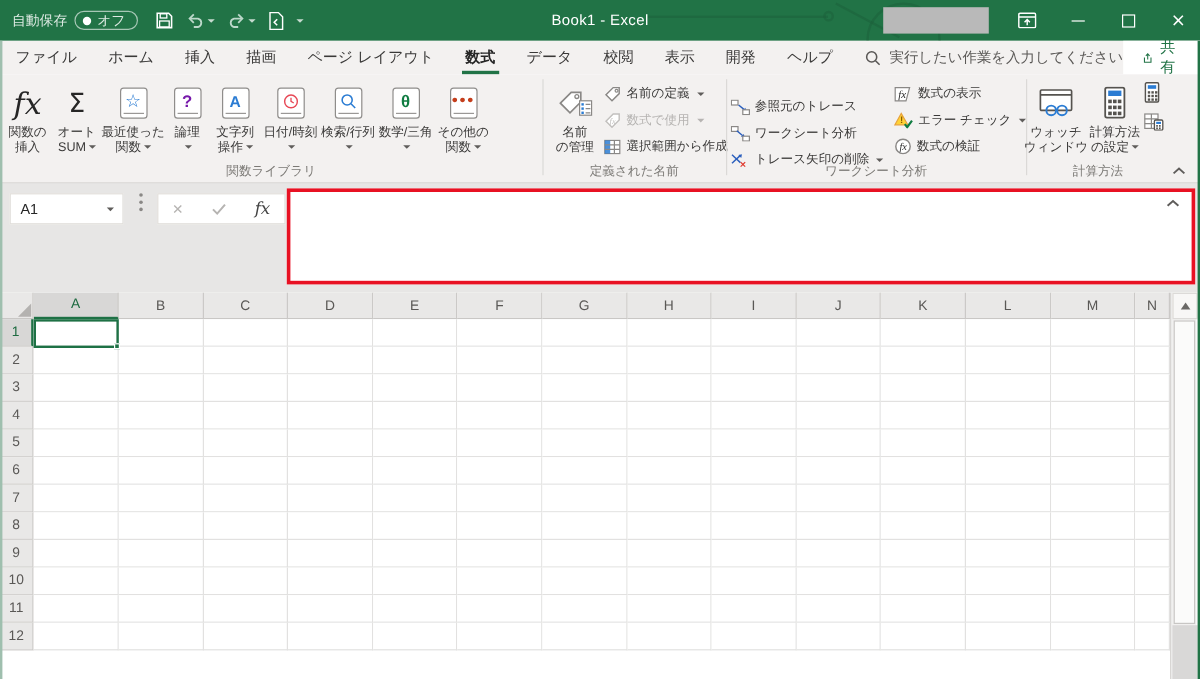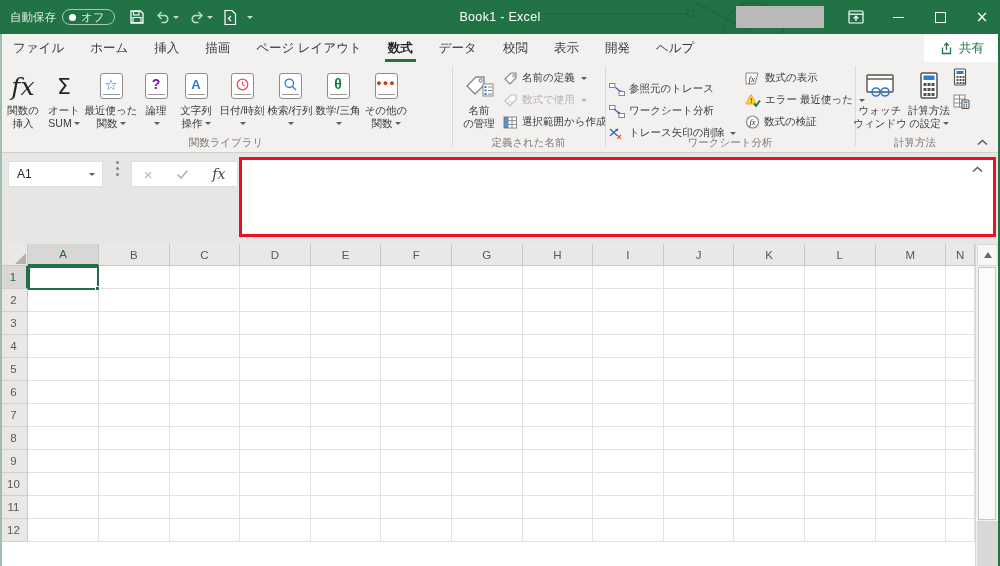--- a/index.html
+++ b/index.html
@@ -172,20 +172,27 @@
   <div class="tab">ホーム</div>
   <div class="tab">挿入</div>
   <div class="tab">描画</div>
   <div class="tab">ページ レイアウト</div>
   <div class="tab active">数式</div>
   <div class="tab">データ</div>
   <div class="tab">校閲</div>
   <div class="tab">表示</div>
   <div class="tab">開発</div>
   <div class="tab">ヘルプ</div>
+  <div class="tellme">
+    <svg width="13" height="13" viewBox="0 0 13 13">
+      <circle cx="5.4" cy="5.4" r="4.2" fill="none" stroke="#5a5856" stroke-width="1.3"></circle>
+      <line x1="8.6" y1="8.6" x2="12" y2="12" stroke="#5a5856" stroke-width="1.3"></line>
+    </svg>
+    <span>実行したい作業を入力してください</span>
+  </div>
   <div class="share-box">
     <svg width="13" height="13" viewBox="0 0 13 13">
       <path d="M2.5 5.5 V11.5 H10.5 V5.5" fill="none" stroke="#217346" stroke-width="1.3"></path>
       <path d="M6.5 8 V1.5 M4.2 3.6 L6.5 1.2 L8.8 3.6" fill="none" stroke="#217346" stroke-width="1.3"></path>
     </svg>
     <span>共有</span>
   </div>
 </div>
 
 <div class="ribbon">
@@ -363,21 +370,21 @@
         <text x="3.5" y="10" font-size="9" font-style="italic" fill="#262626" font-family="serif">fx</text>
       </svg>
       <span>数式の表示</span>
     </div>
     <div class="srow">
       <svg width="16" height="14" viewBox="0 0 16 14">
         <path d="M6 1.5 L11.5 11 H0.8 Z" fill="#ffd335" stroke="#e8a33d"></path>
         <text x="5" y="9.6" font-size="8" font-weight="bold" fill="#8a5a00">!</text>
         <path d="M9 10.5 L11 13 L15 7.5" fill="none" stroke="#107c41" stroke-width="1.8"></path>
       </svg>
-      <span>エラー 最近使った</span>
+      <span>エラー チェック</span>
       <span class="caret"></span>
     </div>
     <div class="srow">
       <svg width="15" height="14" viewBox="0 0 15 14">
         <circle cx="7.5" cy="7" r="6" fill="#fff" stroke="#8a8886" stroke-width="1.2"></circle>
         <text x="4.5" y="10" font-size="8.5" font-style="italic" fill="#262626" font-family="serif">fx</text>
       </svg>
       <span>数式の検証</span>
     </div>
   </div>

